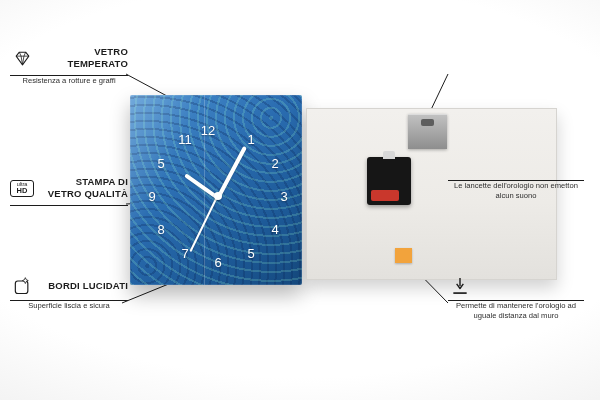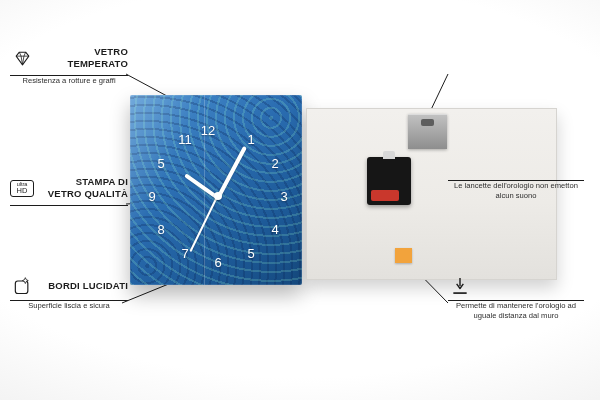--- a/index.html
+++ b/index.html
@@ -13,21 +13,21 @@
   .callout .head{display:flex;align-items:center;gap:6px;}
   .callout .title{font-weight:bold;font-size:9.5px;line-height:1.3;letter-spacing:.2px;flex:1;text-align:right;}
   .callout .rule{border-bottom:1.2px solid var(--ink,#1c1c1c);margin-top:4px;}
   .callout .sub{font-size:7.6px;color:#2e2e2e;text-align:center;line-height:1.35;}
   .callout.left{left:10px;width:118px;}
   .callout.right{left:448px;width:136px;}
   .icon{display:inline-flex;align-items:center;justify-content:center;width:24px;flex:0 0 auto;}
   .hd-badge{border:1.4px solid var(--ink,#1c1c1c);border-radius:3px;width:22px;padding:1px 1px;
     display:flex;flex-direction:column;align-items:center;line-height:1;}
   .hd-badge .t{font-size:5.5px;}
-  .hd-badge .b{font-size:7.5px;font-weight:normal;}
+  .hd-badge .b{font-size:7.5px;font-weight:bold;}
   
   .connectors{position:absolute;left:0;top:0;width:600px;height:400px;pointer-events:none;}
   
   .clock-front{
     position:absolute;left:130px;top:95px;width:172px;height:190px;border-radius:2px;
     background:
       linear-gradient(115deg, rgba(255,255,255,.22) 0%, rgba(255,255,255,0) 28%),
       repeating-radial-gradient(circle at 82% 12%, rgba(140,235,205,.22) 0 2px, rgba(0,0,0,0) 2px 9px),
       repeating-radial-gradient(circle at 10% 90%, rgba(10,40,90,.28) 0 2px, rgba(0,0,0,0) 2px 8px),
       linear-gradient(140deg, #4c92d2 0%, var(--clock-blue,#2a6cb0) 42%, #1d5a98 72%, #15497e 100%);

